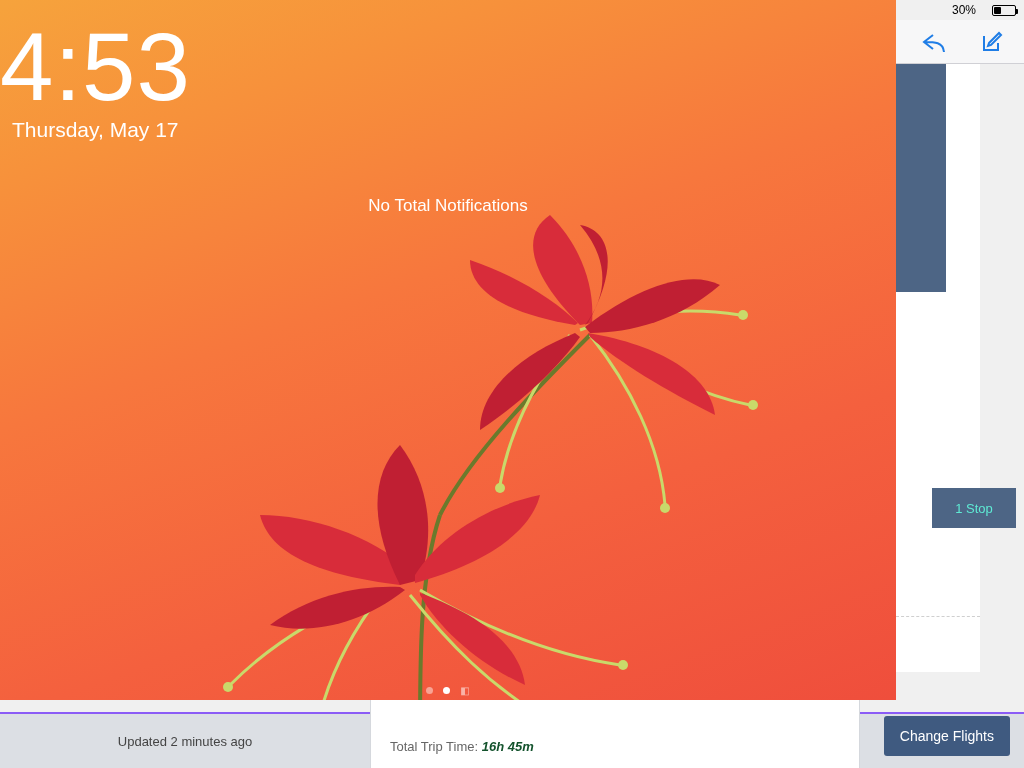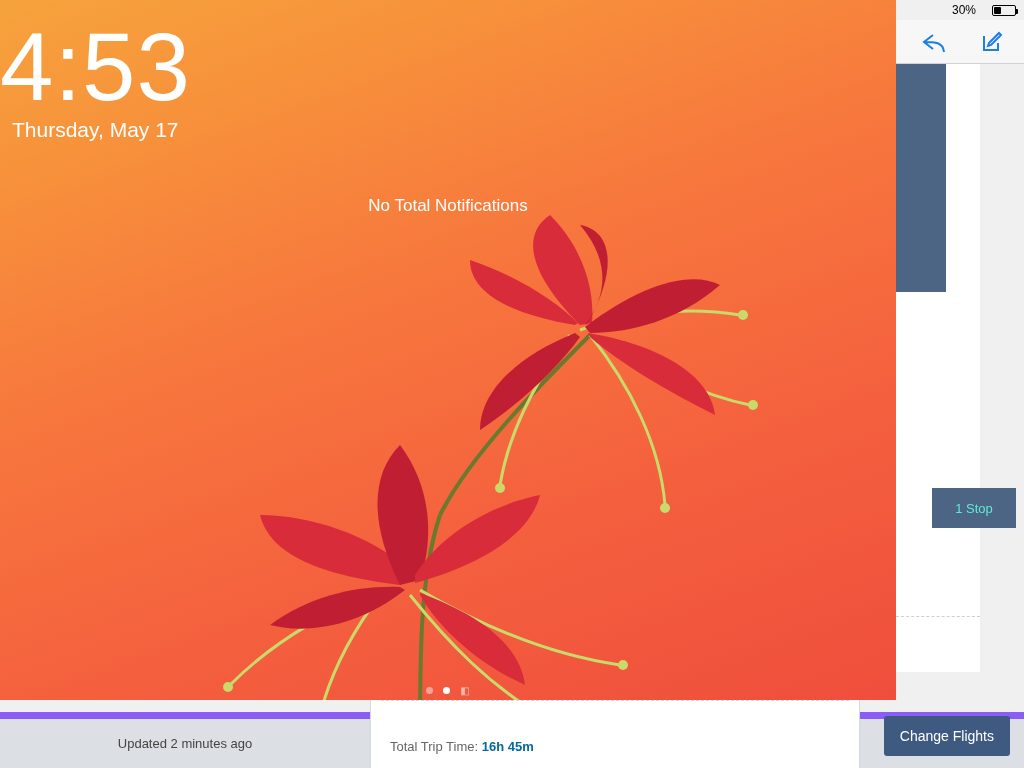--- a/index.html
+++ b/index.html
@@ -39,34 +39,34 @@
   .side-block-a { position:absolute; top:0; left:0; width:50px; height:228px; background:#4d6585; }
   .side-block-b { position:absolute; top:424px; left:0; width:84px; height:40px; background:#4d6585;
     color:#5eead4; font-size:13px; display:flex; align-items:center; justify-content:center;margin-left:36px; }
   .side-dash { position:absolute; top:552px; left:0; right:0; height:1px; border-top:1px dashed #cfcfcf; }
   
   .side-gap { position:absolute; top:64px; left:880px; width:16px; height:228px; background:#4d6585; }
 
   
   .bottom-bar {
     position:absolute; left:0; right:0; bottom:0; height:56px;
-    background:#dcdfe4; border-top:7px solid #8b5cf6;
+    background:#dcdfe4; border-top:2px solid #8b5cf6;
     display:flex; align-items:center;
   }
   .bottom-left { width:370px; text-align:center; font-size:13px; color:#444; }
   .panel-card {
     position:absolute; left:370px; right:164px; top:-84px; height:140px;
     background:#fff; border:1px solid #d5d8dd; border-radius:2px;
   }
   .panel-dash { position:absolute; left:10px; right:10px; top:64px; border-top:1px dashed #d5d8dd; }
   .trip-time-row {
     position:absolute; left:390px; bottom:14px;
     font-size:13px; color:#666;
   }
-  .trip-time-row b { color:#0369a1; font-weight:600; }
+  .trip-time-row b { color:#14532d; font-weight:600;font-style:italic; }
   .change-btn {
     position:absolute; right:14px; bottom:12px;
     background:#3f5a80; color:#fff; font-size:14px; font-weight:500;
     border:none; border-radius:3px; padding:12px 16px; cursor:pointer;
   }
 
   
   .lockscreen {
     position:absolute; top:0; left:0; width:896px; height:700px;
     background: linear-gradient(160deg, #f6a33c 0%, #f7913b 18%, #f7773d 42%, #f4603e 70%, #ef4e3c 100%);

